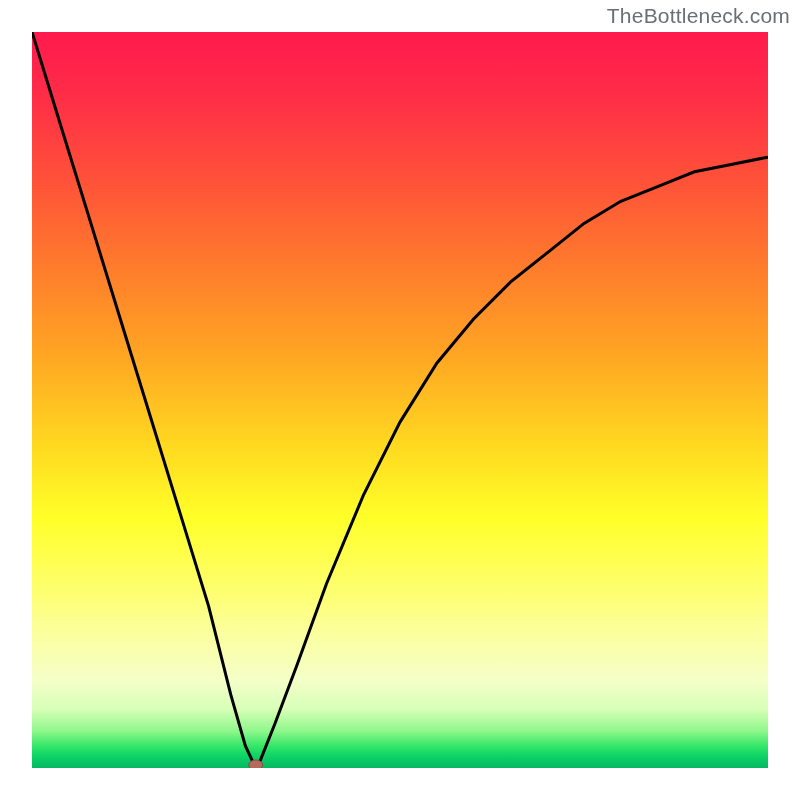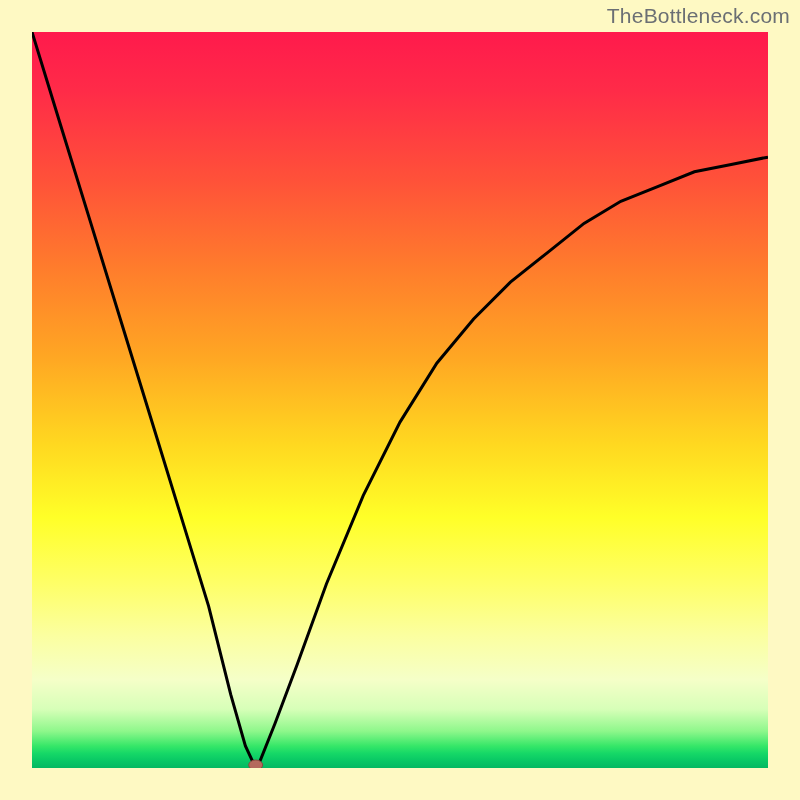--- a/index.html
+++ b/index.html
@@ -8,21 +8,21 @@
     width: 800px;
     height: 800px;
     background: #000;
     font-family: Arial, Helvetica, sans-serif;
     overflow: hidden;
   }
   .frame {
     position: relative;
     width: 800px;
     height: 800px;
-    background: #fef9c3;
+    background: #ffffff;
   }
   .plot-area {
     position: absolute;
     left: 32px;
     top: 32px;
     width: 736px;
     height: 736px;
   }
   .gradient-bg {
     position: absolute;

